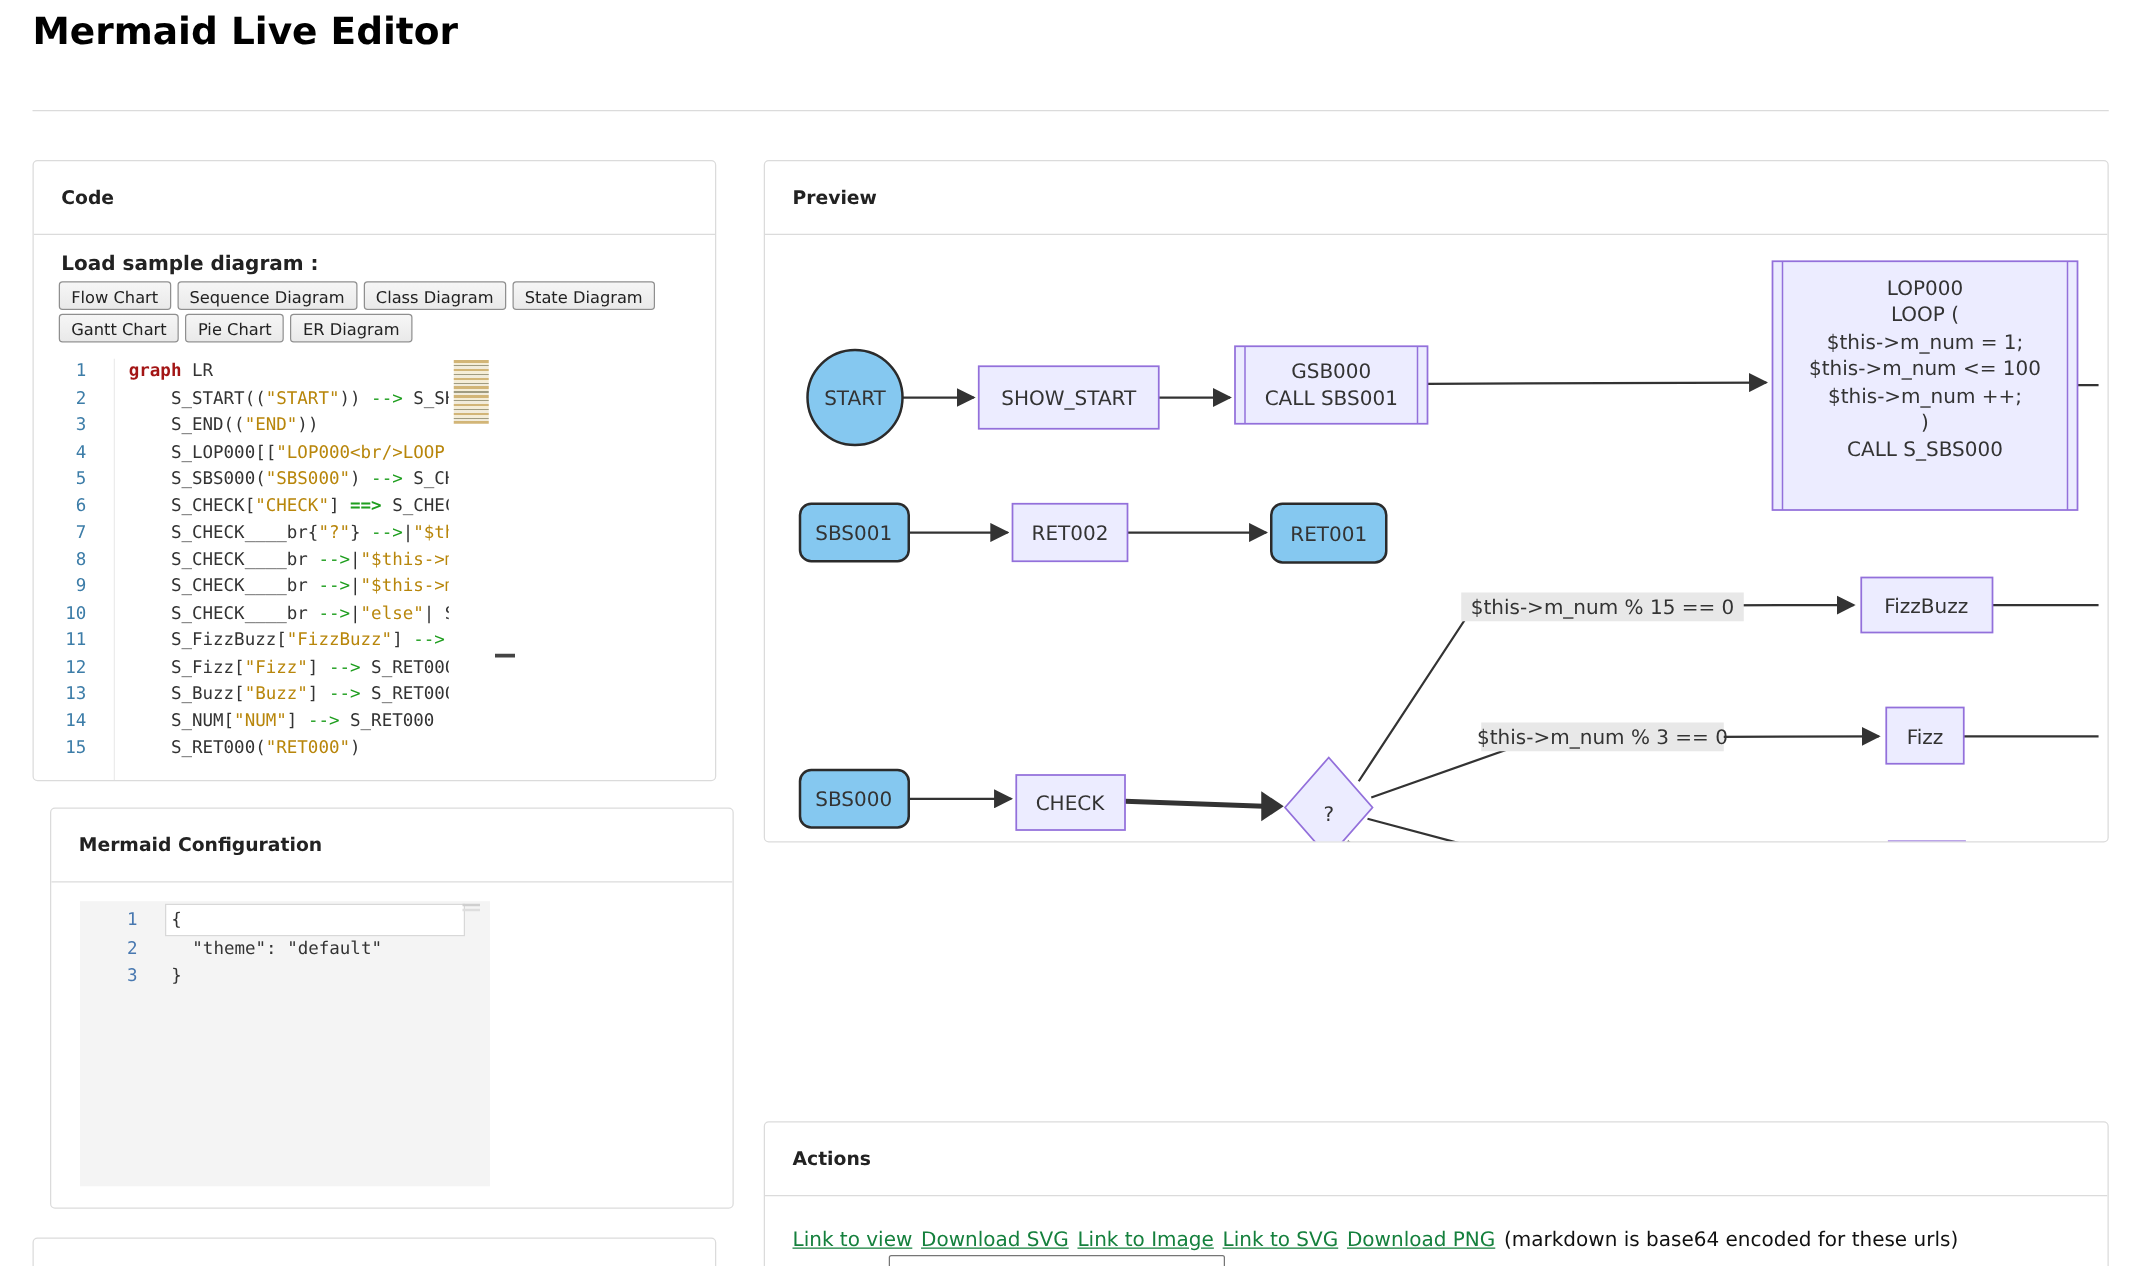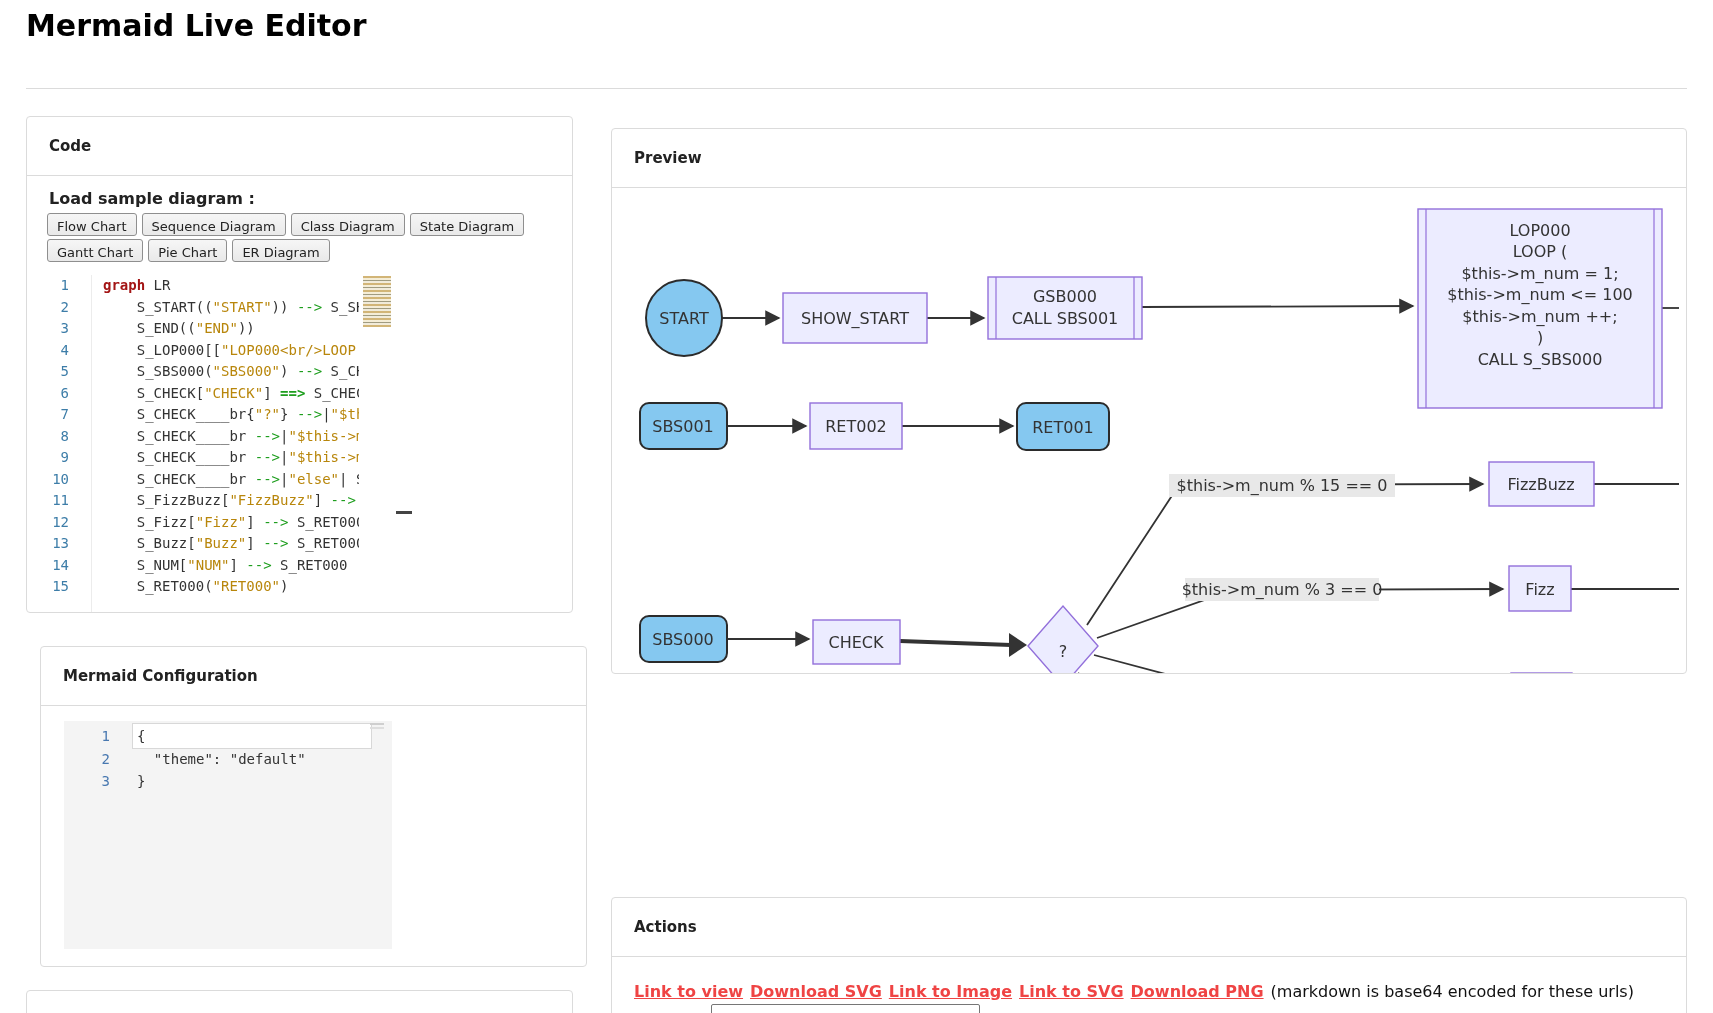--- a/index.html
+++ b/index.html
@@ -49,32 +49,32 @@
   .lbl-bg{fill:var(--label_bg);}
   .inner-line{stroke:var(--purple_border);stroke-width:1.2;}
   
   .hscroll{position:absolute;left:17px;top:708px;width:1049px;height:20px;background:#f1f1f1;}
   .hs-thumb{position:absolute;left:18px;top:0;width:698px;height:20px;background:#b9b9b9;}
   .hs-btn{position:absolute;top:0;width:17px;height:20px;background:#f1f1f1;display:flex;align-items:center;justify-content:center;}
   .tri-l{width:0;height:0;border-top:5px solid transparent;border-bottom:5px solid transparent;border-right:6px solid #666;}
   .tri-r{width:0;height:0;border-top:5px solid transparent;border-bottom:5px solid transparent;border-left:6px solid #666;}
   
   .links-row{position:absolute;left:22px;top:84px;font-size:16px;color:#111;white-space:nowrap;}
-  .links-row a{color:#ef4444;text-decoration:underline;margin-right:7px;font-weight:bold;}
+  .links-row a{color:#15803d;text-decoration:underline;margin-right:7px;}
   .partial-input{position:absolute;left:99px;top:106px;width:267px;height:34px;background:#fff;border:1px solid #767676;border-radius:2px;}
 </style>
 </head>
 <body>
 
 <div class="page">
 
   <h1 class="title">Mermaid Live Editor</h1>
   <div class="rule"></div>
 
-  <div class="panel" style="left:26px;top:116px;width:547px;height:497px;">
+  <div class="panel" style="left:26px;top:128px;width:547px;height:497px;">
     <div class="panel-h">
       <span>Code</span>
     </div>
     <div class="load-label">Load sample diagram :</div>
     <div class="btn-row" style="top:96px;">
       <button class="btn">Flow Chart</button>
       <button class="btn">Sequence Diagram</button>
       <button class="btn">Class Diagram</button>
       <button class="btn">State Diagram</button>
     </div>

